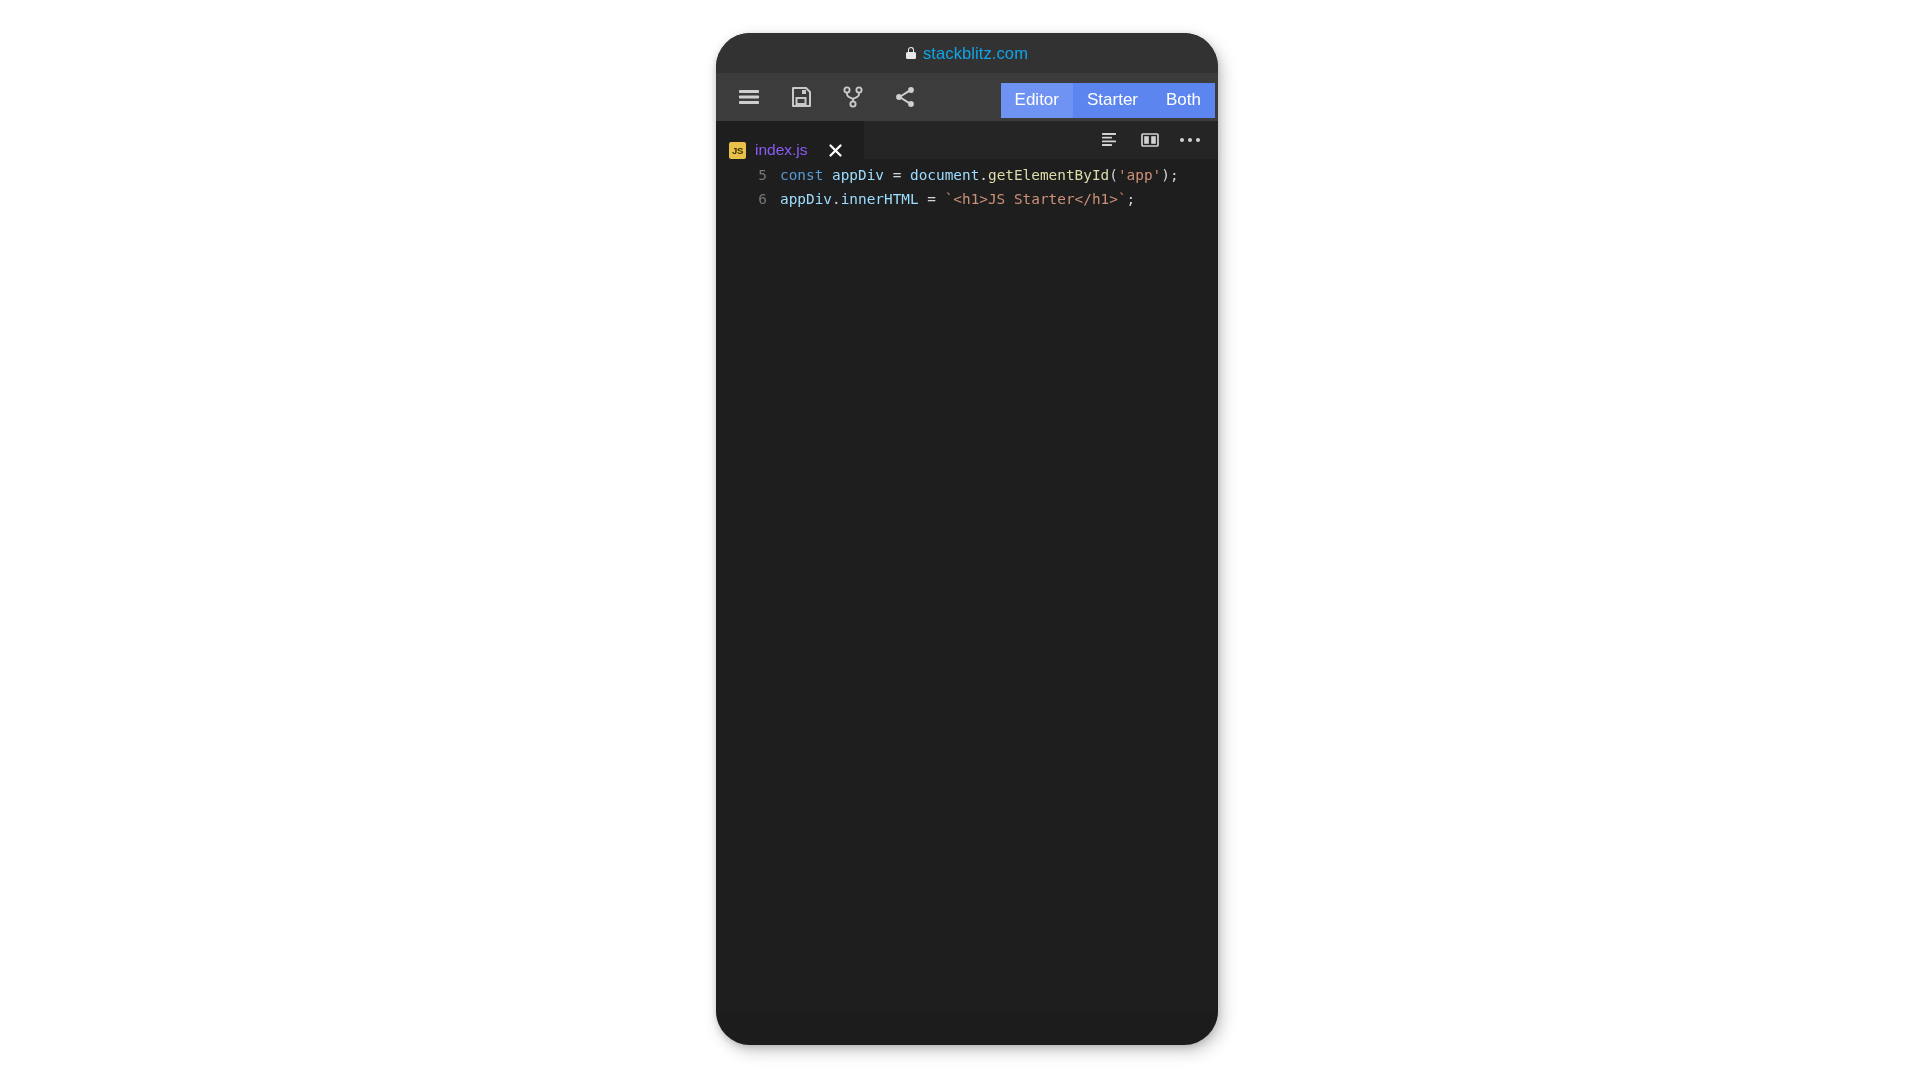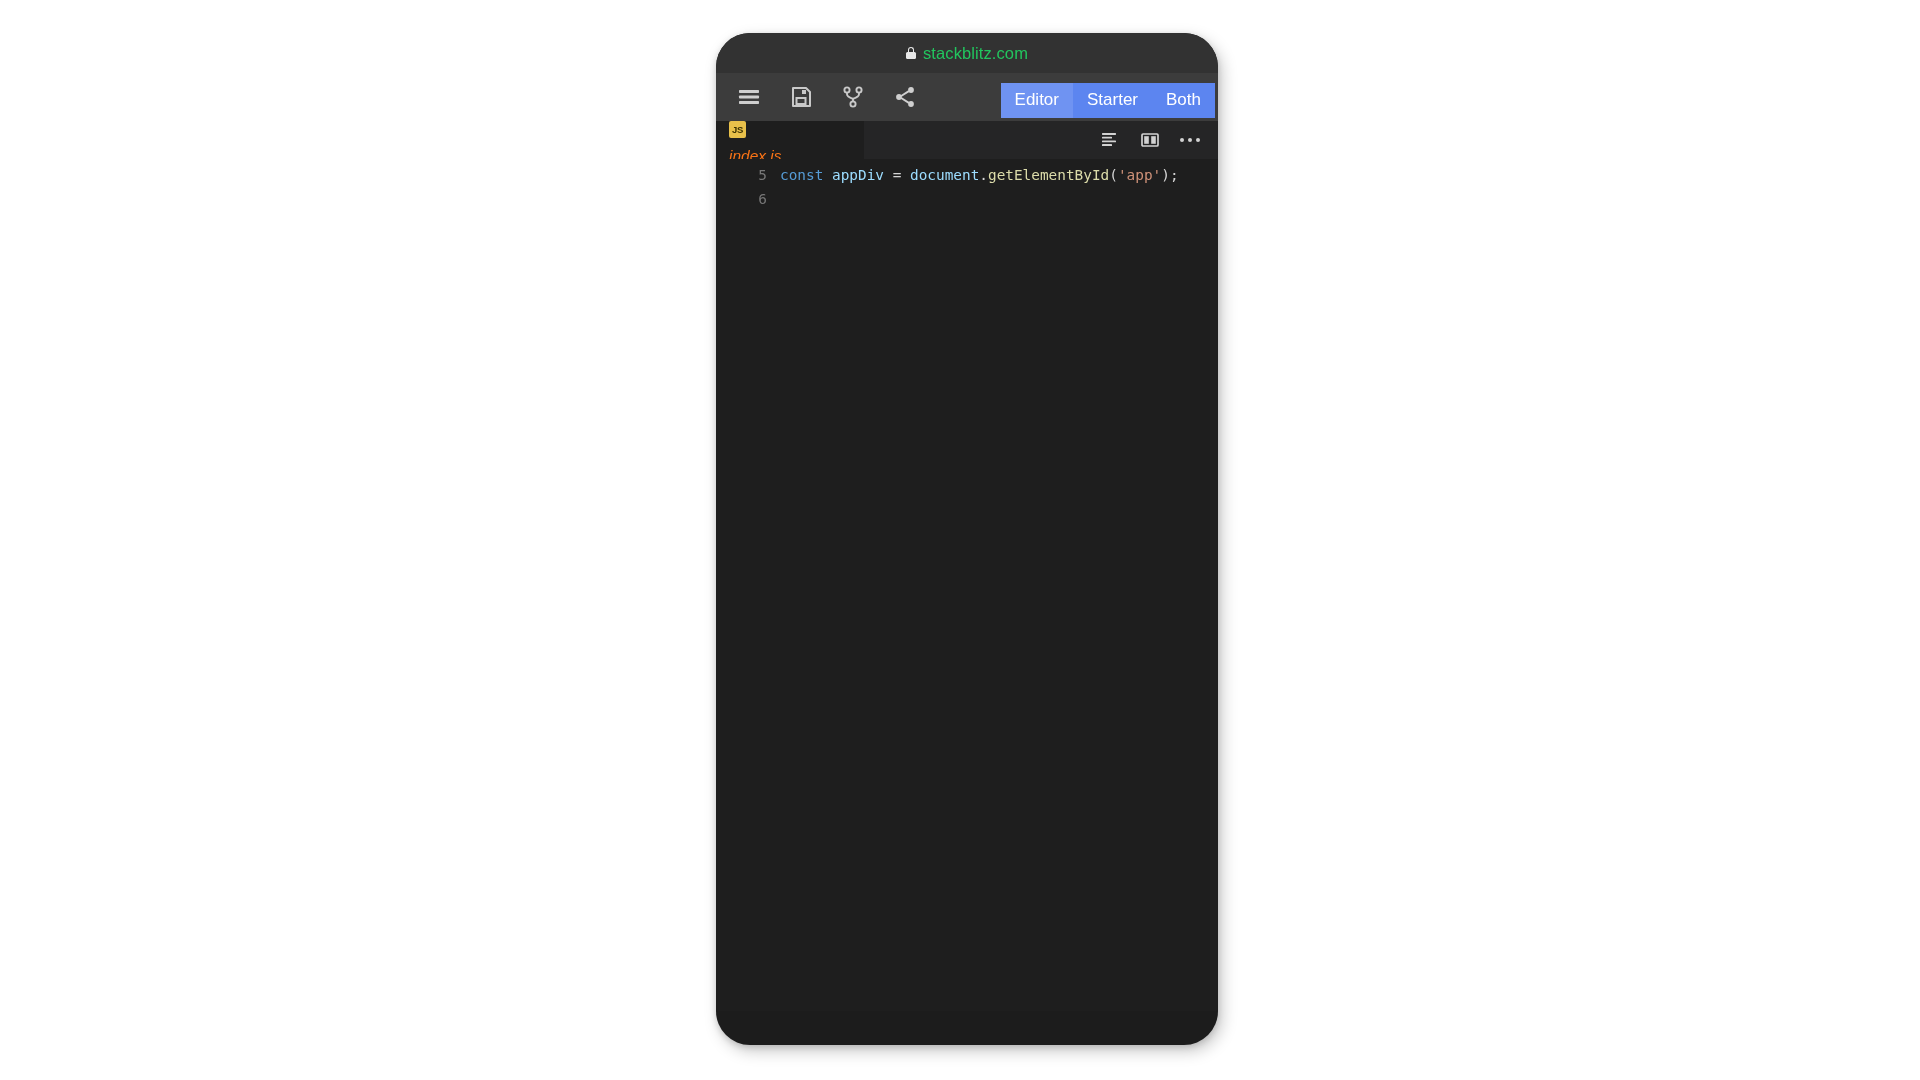--- a/index.html
+++ b/index.html
@@ -49,21 +49,21 @@
     border-radius: 1.5px;
   }
   #urlbar .lock .shackle {
     position: absolute; left: 2.2px; top: 0;
     width: 5.6px; height: 6px;
     border: 1.7px solid #e8e8e8;
     border-bottom: none;
     border-radius: 3.5px 3.5px 0 0;
   }
   #urlbar .host {
-    color: #22c55e;
+    color: #0ea5e9;
     font-size: 16.5px;
     letter-spacing: 0.1px;
   }
 
   
   #toolbar {
     height: 48px;
     background: #3c3c3c;
     display: flex;
     align-items: center;
@@ -99,43 +99,41 @@
 
   
   #tabbar {
     height: 38px;
     background: #252526;
     display: flex;
     align-items: stretch;
   }
   #tab {
     display: flex;
-    align-items: flex-start;
+    align-items: flex-end;
     gap: 9px;
     padding: 0 14px 0 13px;
     background: #1e1e1e;
     min-width: 148px;
     cursor: pointer;
-    flex-direction: column;
   }
   #tab .jsbadge {
     width: 17px; height: 17px;
     background: #e8c04a;
     border-radius: 2px;
     color: #3a3000;
     font-size: 9.5px;
     font-weight: bold;
     display: flex; align-items: center; justify-content: center;
     letter-spacing: -0.2px;
     flex: none;
   }
   #tab .tabname {
-    color: #f97316;
+    color: #8b5cf6;
     font-size: 15.5px;
-    font-style: italic;
     white-space: nowrap;
   }
   #tab .tabclose {
     margin-left: 10px;
     width: 18px; height: 18px;
     display: flex; align-items: center; justify-content: center;
     cursor: pointer;
     flex: none;
   }
   #tabactions {
@@ -294,18 +292,19 @@
 
     <div id="code">
 
       <div class="coderow">
         <div class="gutter">5</div>
         <div class="linebody"><span class="t-key">const</span><span class="t-pun"> </span><span class="t-var">appDiv</span><span class="t-pun"> = </span><span class="t-var">document</span><span class="t-pun">.</span><span class="t-fn">getElementById</span><span class="t-pun">(</span><span class="t-str">'app'</span><span class="t-pun">);</span></div>
       </div>
 
       <div class="coderow">
         <div class="gutter">6</div>
+        <div class="linebody"><span class="t-var">appDiv</span><span class="t-pun">.</span><span class="t-var">innerHTML</span><span class="t-pun"> = </span><span class="t-str">`&lt;h1&gt;JS Starter&lt;/h1&gt;`</span><span class="t-pun">;</span></div>
       </div>
 
     </div>
 
   </div>
 </div>
 
 </body></html>

